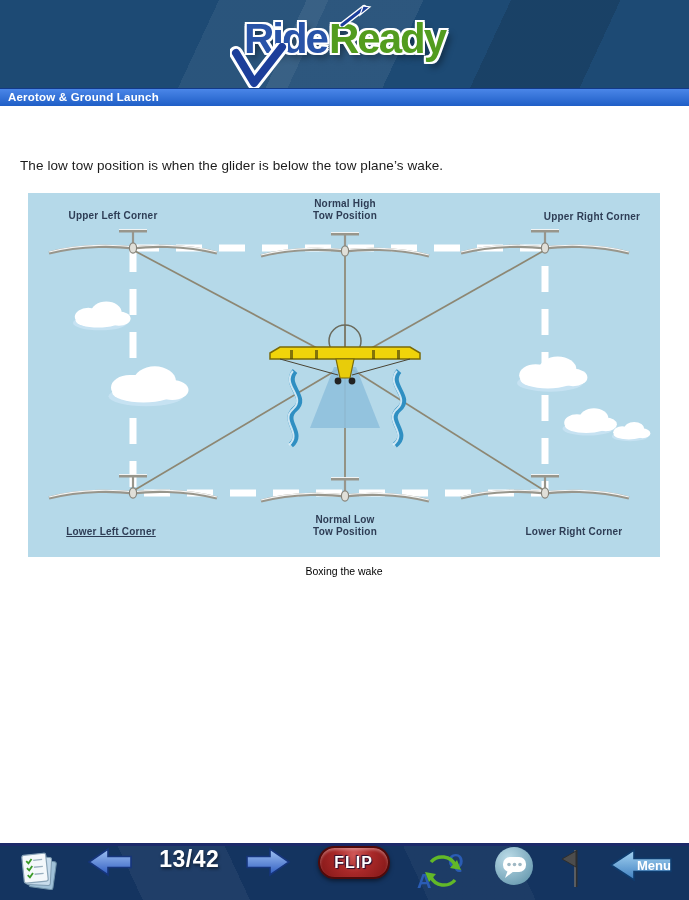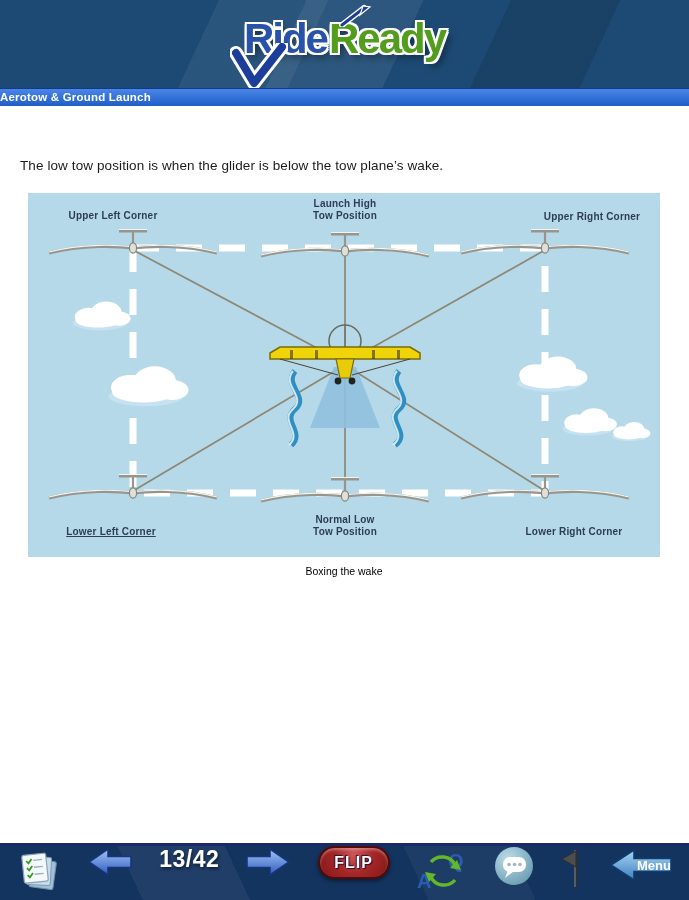--- a/index.html
+++ b/index.html
@@ -26,21 +26,21 @@
   .logo-ride { color:#2853a8; }
   .logo-ready { color:#529c1e; margin-left:2px; }
   .logo-check { position:absolute; left:-14px; bottom:-26px; }
   .logo-plane { position:absolute; left:94px; top:-12px; }
 
   
   .title-bar {
     height:18px; line-height:17px;
     background:linear-gradient(#4a86e8, #1f5ec6);
     border-top:1px solid #123a8a;
-    color:#fff; font-size:11.5px; font-weight:bold; 
+    color:#fff; font-size:11.5px; font-weight:bold; padding-left:8px;
     letter-spacing:.2px;
   }
 
   
   .main { flex:1; background:#fff; position:relative;margin-top:31px; }
   .body-text { margin:21px 20px 0 20px; font-size:13.5px; color:#1b1b1b; letter-spacing:.1px; }
 
   .diagram {
     position:relative; width:632px; height:364px; margin:20px 0 0 28px;
     background:#b5d9e9;
@@ -169,21 +169,21 @@
 
         <g fill="none">
           <path d="M267,178 C255,192 281,204 267,216 C253,228 277,240 263,252" stroke="#2f8fc2" stroke-width="6"></path>
           <path d="M265,178 C253,192 279,204 265,216 C251,228 275,240 261,252" stroke="#dff0f8" stroke-width="2" opacity="0.9"></path>
           <path d="M371,178 C359,192 385,204 371,216 C357,228 383,240 367,252" stroke="#2f8fc2" stroke-width="6"></path>
           <path d="M369,178 C357,192 383,204 369,216 C355,228 381,240 365,252" stroke="#dff0f8" stroke-width="2" opacity="0.9"></path>
         </g>
       </svg>
 
       <div class="dlabel lbl-ul">Upper Left Corner</div>
-      <div class="dlabel lbl-nh">Launch High
+      <div class="dlabel lbl-nh">Normal High
 Tow Position</div>
       <div class="dlabel lbl-ur">Upper Right Corner</div>
       <div class="dlabel lbl-ll">Lower Left Corner</div>
       <div class="dlabel lbl-nl">Normal Low
 Tow Position</div>
       <div class="dlabel lbl-lr">Lower Right Corner</div>
     </div>
 
     <div class="caption">Boxing the wake</div>
   </div>

